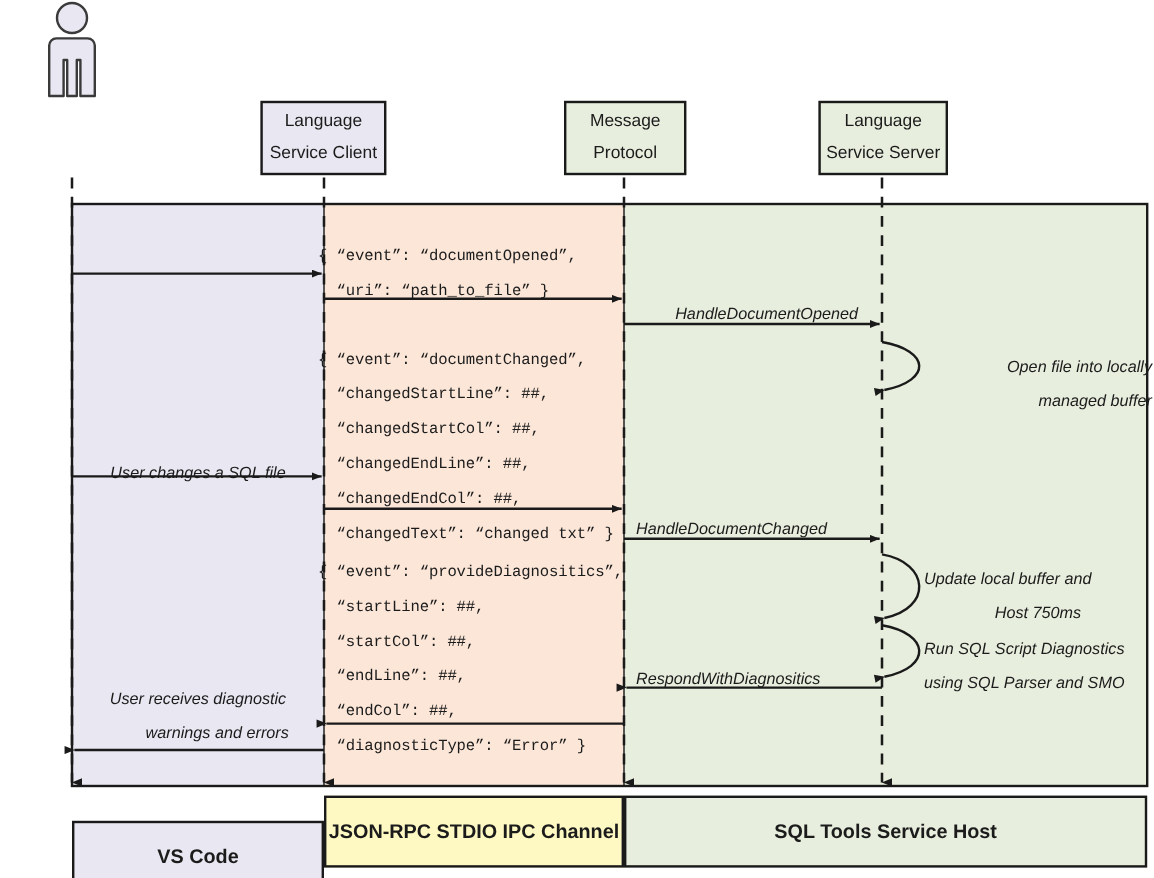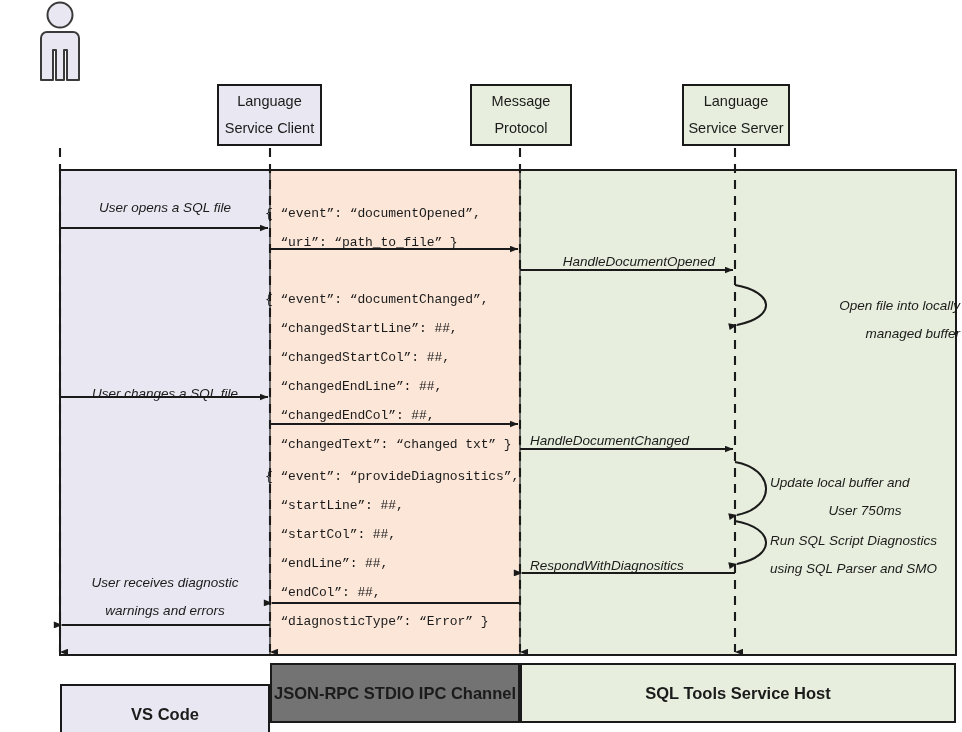--- a/index.html
+++ b/index.html
@@ -47,21 +47,21 @@
     border: 2px solid #1a1a1a;
     display: flex;
     align-items: center;
     justify-content: center;
     font-size: 16.5px;
     font-weight: bold;
     color: #1b1b1b;
     text-align: center;
   }
   .fbox-lav { background: #e9e7f1; }
-  .fbox-pch { background: #737373; }
+  .fbox-pch { background: #fef9c3; }
   .fbox-grn { background: #e7eedd; }
   
   .lbl {
     position: absolute;
     color: #1b1b1b;
     white-space: pre;
   }
   .msg-italic {
     font-style: italic;
     font-size: 13.5px;
@@ -156,26 +156,25 @@
   <div class="pbox pbox-grn" style="left:470px; top:84px; width:102px; height:62px;">
     <span>Message</span>
     <span>Protocol</span>
   </div>
 
   <div class="pbox pbox-grn" style="left:682px; top:84px; width:108px; height:62px;">
     <span>Language</span>
     <span>Service Server</span>
   </div>
 
-  <div class="lbl msg-italic" style="left:60px; top:200px; width:210px;">User opens a SQL file</div>
 
   <div class="lbl msg-italic" style="left:60px; top:386px; width:210px;">User changes a SQL file</div>
 
   <div class="lbl msg-italic" style="left:60px; top:575px; width:210px;">User receives diagnostic</div>
-  <div class="lbl msg-italic" style="left:60px; top:603px; width:210px;">warnings and errors</div>
+  <div class="lbl msg-italic" style="left:60px; top:603px; width:210px;padding-left:16px;">warnings and errors</div>
 
   <div class="lbl msg-italic" style="left:500px; top:254px; width:215px; text-align:right;">HandleDocumentOpened</div>
 
   <div class="lbl msg-italic" style="left:530px; top:433px; width:215px; text-align:left;">HandleDocumentChanged</div>
 
   <div class="lbl msg-italic" style="left:530px; top:558px; width:215px; text-align:left;">RespondWithDiagnositics</div>
 
   <div class="lbl code" style="left:265px; top:200px;"><span>{ “event”: “documentOpened”,</span>
 <span>  “uri”: “path_to_file” }</span></div>
 
@@ -188,21 +187,21 @@
 
   <div class="lbl code" style="left:265px; top:463px;"><span>{ “event”: “provideDiagnositics”,</span>
 <span>  “startLine”: ##,</span>
 <span>  “startCol”: ##,</span>
 <span>  “endLine”: ##,</span>
 <span>  “endCol”: ##,</span>
 <span>  “diagnosticType”: “Error” }</span></div>
 
   <div class="lbl note-italic" style="left:770px; top:292px; width:190px; text-align:right;"><span>Open file into locally</span><br><span>managed buffer</span></div>
 
-  <div class="lbl note-italic" style="left:770px; top:469px; width:190px; text-align:left;"><span>Update local buffer and</span><br><span style="display:inline-block; width:100%; text-align:center;">User 750ms</span></div>
+  <div class="lbl note-italic" style="left:770px; top:469px; width:190px; text-align:left;"><span>Update local buffer and</span><br><span style="display:inline-block; width:100%; text-align:center;">Host 750ms</span></div>
 
   <div class="lbl note-italic" style="left:770px; top:527px; width:190px; text-align:left;"><span>Run SQL Script Diagnostics</span><br><span>using SQL Parser and SMO</span></div>
 
   <div class="fbox fbox-lav" style="left:60px; top:684px; width:210px; height:60px;">
     <span>VS Code</span>
   </div>
   <div class="fbox fbox-pch" style="left:270px; top:663px; width:250px; height:60px;">
     <span>JSON-RPC STDIO IPC Channel</span>
   </div>
   <div class="fbox fbox-grn" style="left:520px; top:663px; width:436px; height:60px;">

